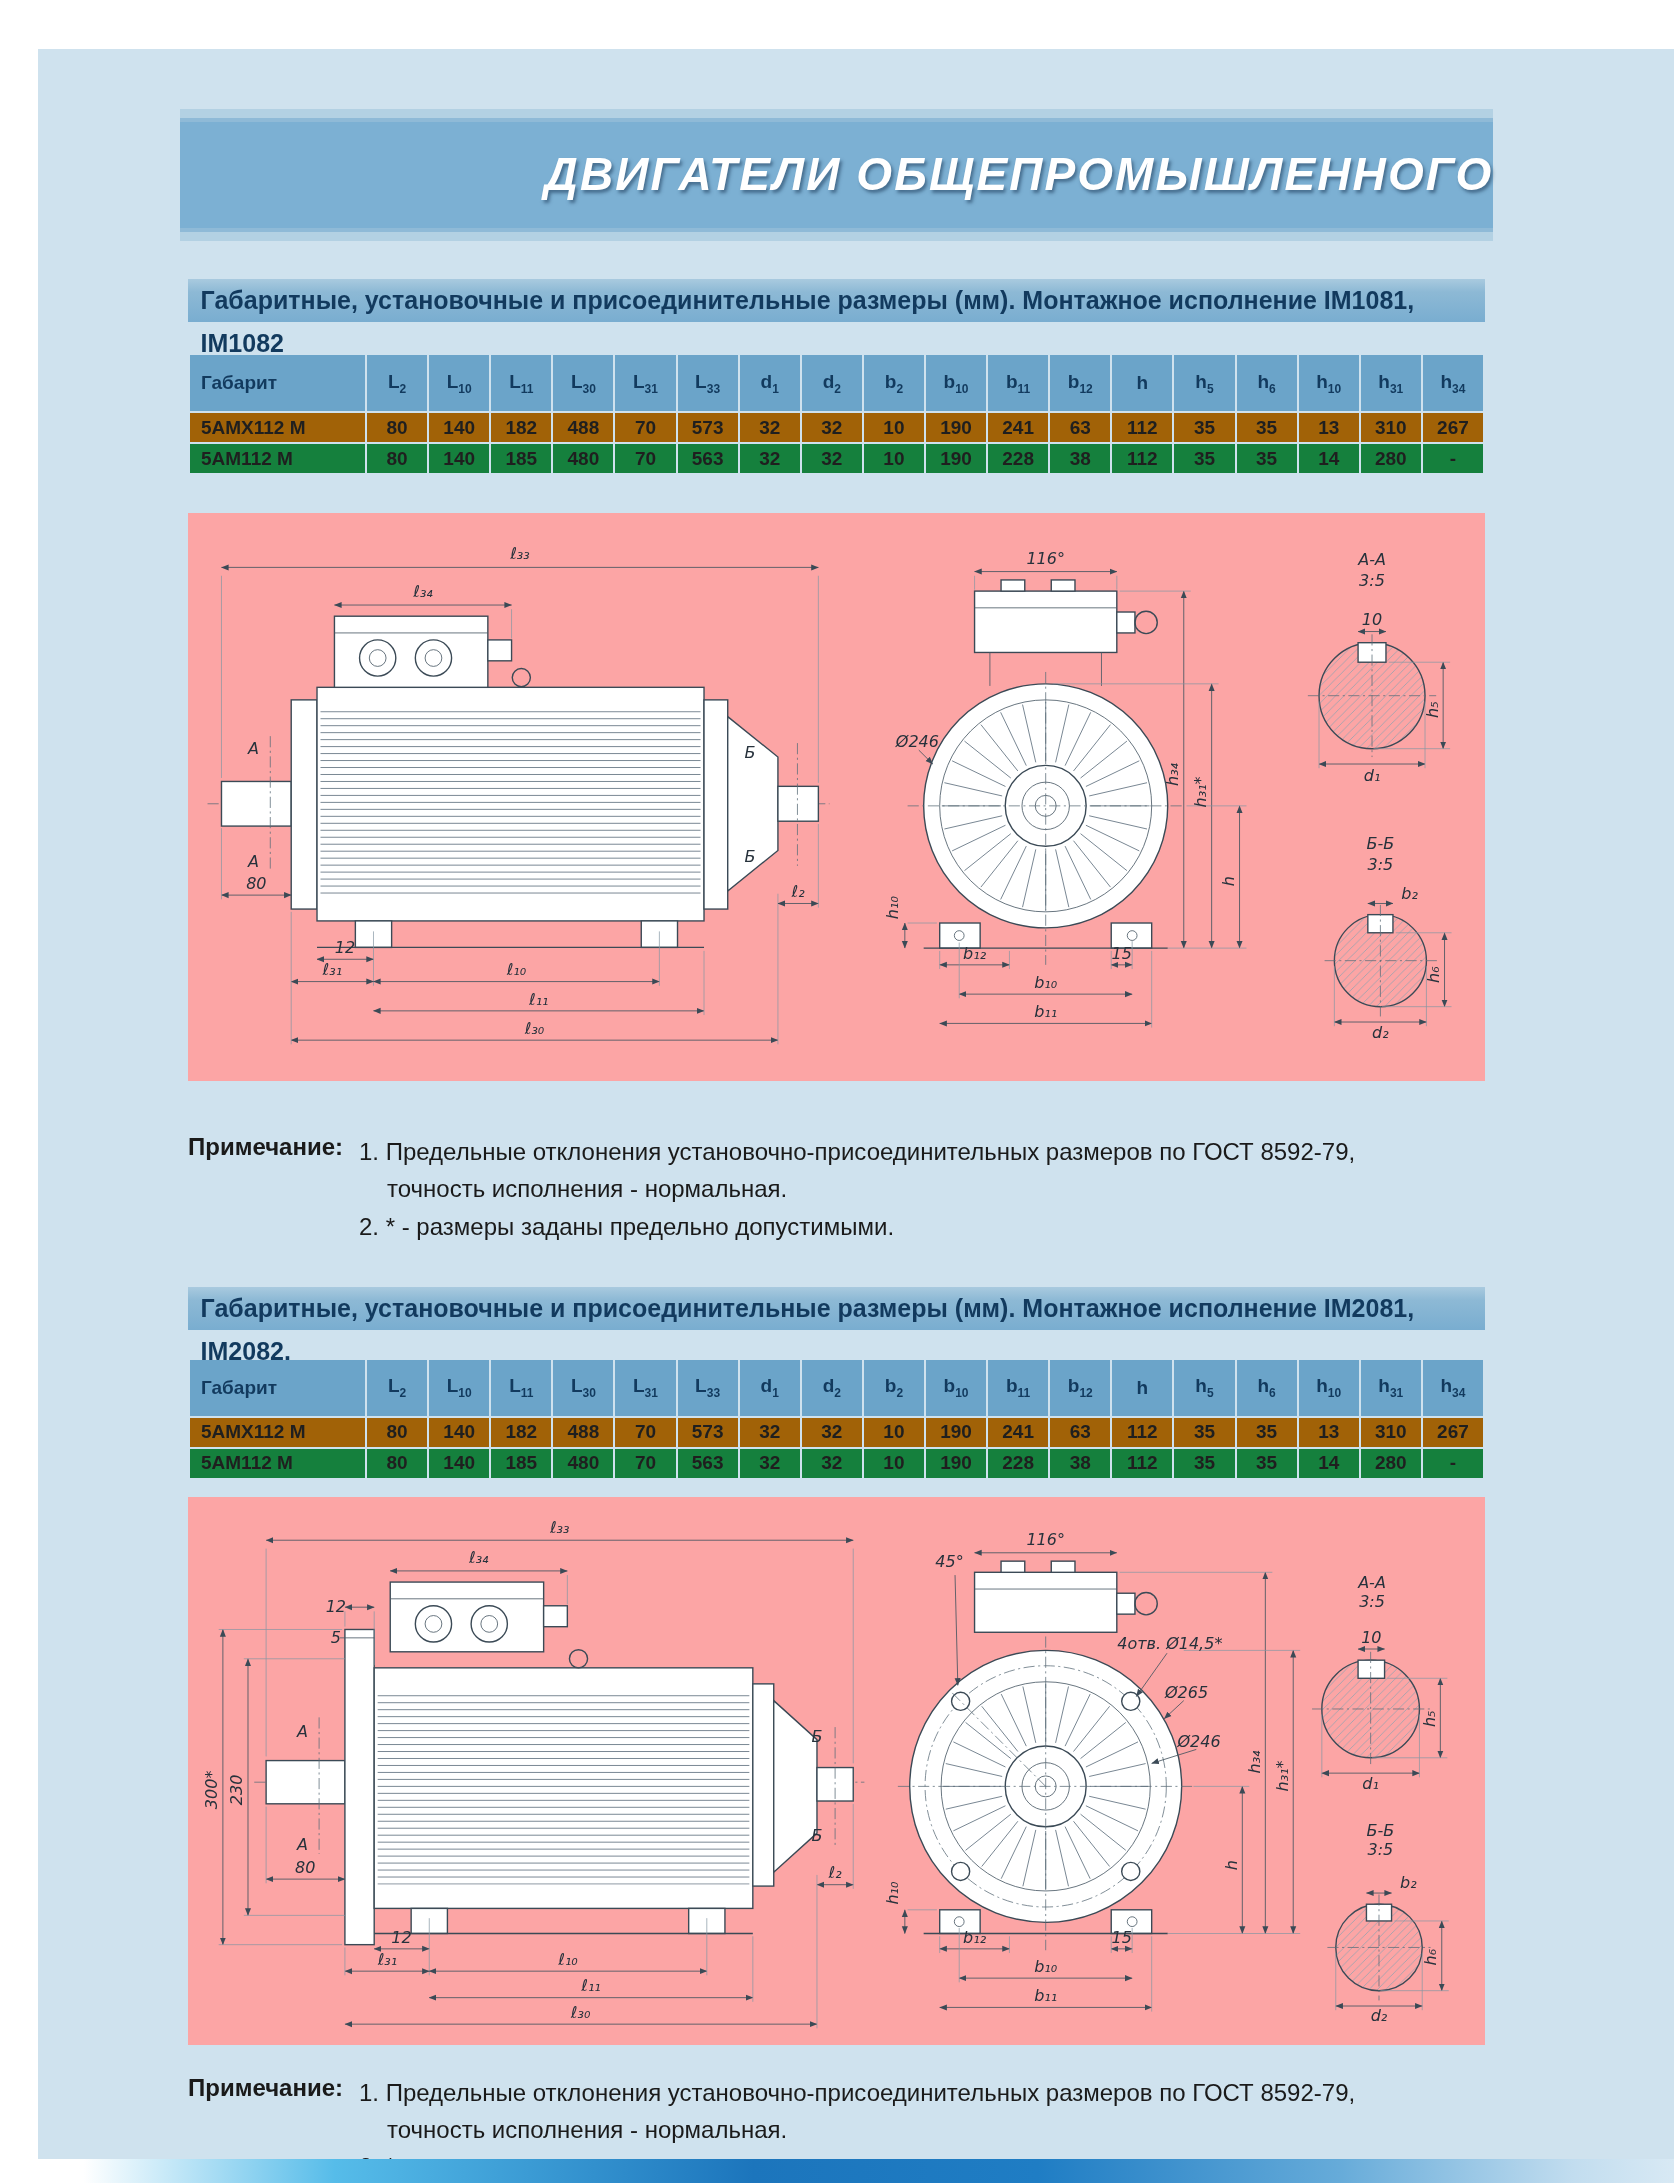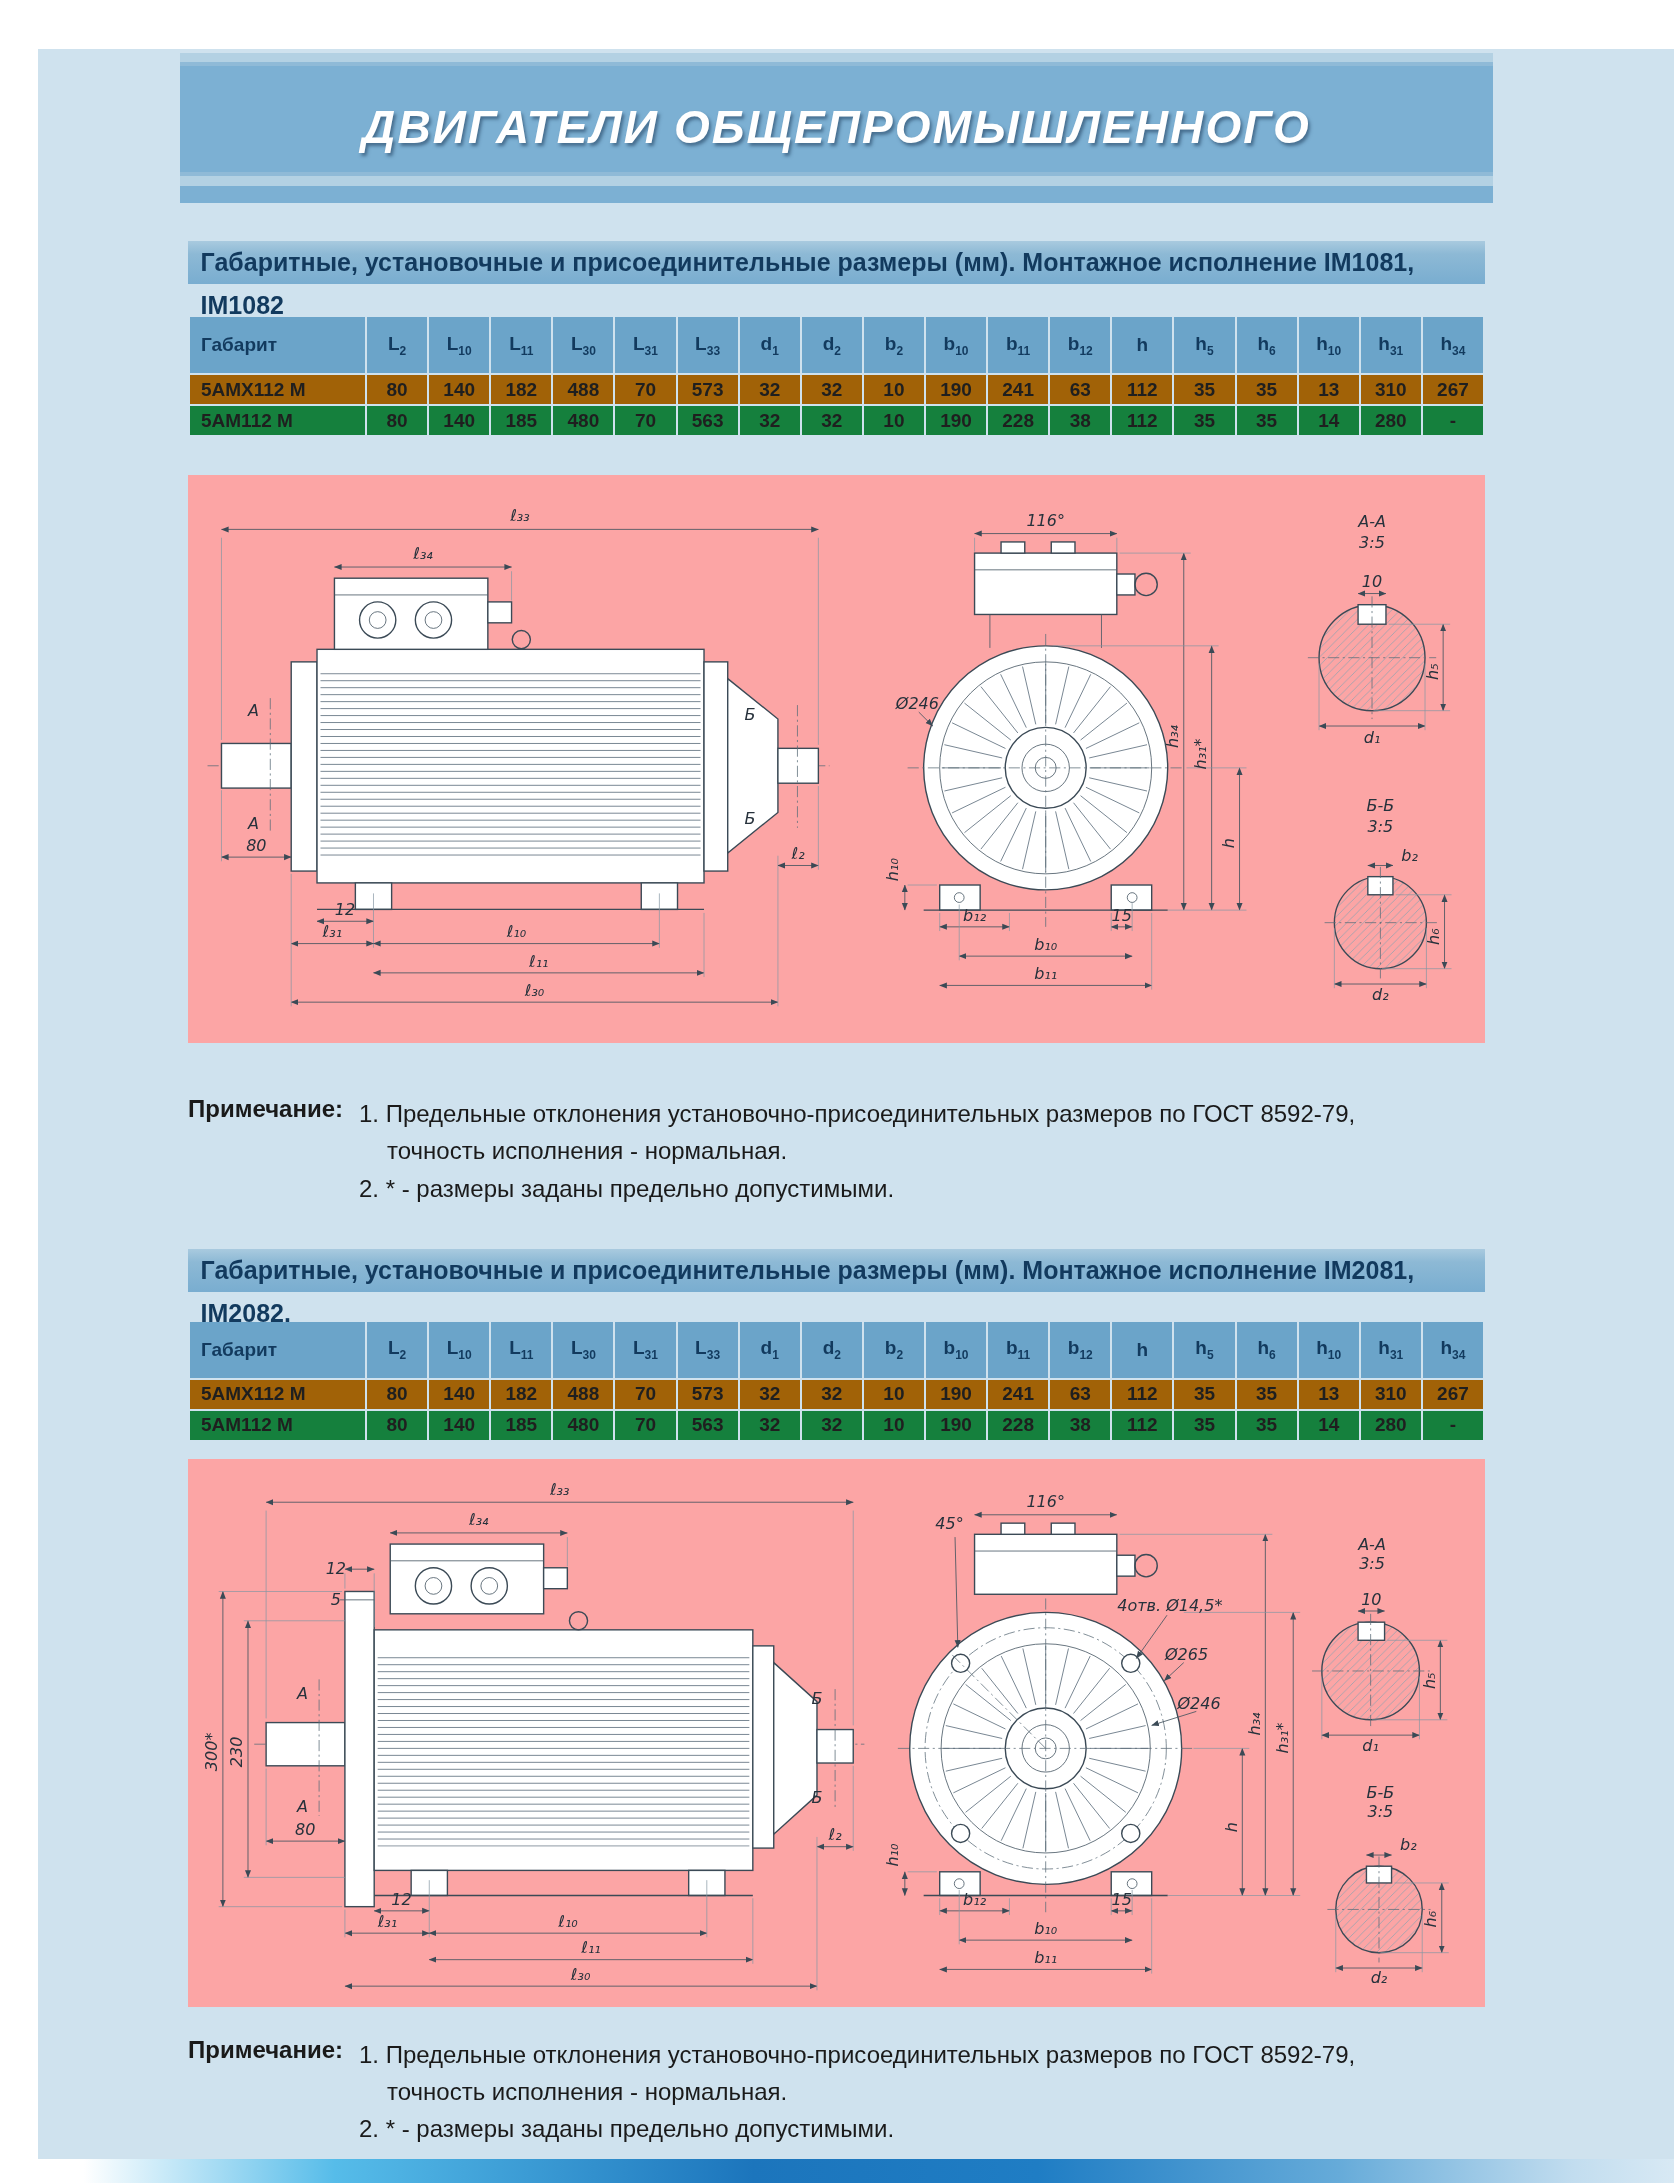--- a/index.html
+++ b/index.html
@@ -3,21 +3,21 @@
 <meta charset="utf-8">
 <style>
   html,body{margin:0;padding:0}
   .page{position:relative;width:1674px;height:2183px;background:#ffffff;overflow:hidden;
         font-family:"Liberation Sans",sans-serif}
   .bluebg{position:absolute;left:38px;top:49px;right:0;bottom:0;background:#cfe2ee}
   .bottom-bar{position:absolute;left:0;bottom:0;width:100%;height:24px;z-index:3;
     background:linear-gradient(90deg,#ffffff 0%,#ffffff 5%,#56bce9 20%,#1c75bc 45%,#1f7dc4 62%,#66abd9 80%,#c2ddef 94%,#d8e9f4 100%)}
   .content{position:absolute;left:188px;top:0;width:1297px;z-index:2}
 
-  .banner{margin:53px -8.4px 0;height:150px;display:flex;flex-direction:column;justify-content:center;align-items:center;
+  .banner{margin:109px -8.4px 0;height:132px;display:flex;flex-direction:column;justify-content:center;align-items:flex-end;
     background:linear-gradient(180deg,#b3d1e3 0 9px,#8fbad7 9px 13.3px,#7cb0d3 13.3px 119px,#8fbad7 119px 123px,#b3d1e3 123px 133px,#7cb0d3 133px 100%)}
   .banner .line{font-size:46px;font-weight:bold;font-style:italic;color:#fff;letter-spacing:2.1px;line-height:1.3;
     white-space:nowrap;text-shadow:2.1px 2.8px 3.5px rgba(25,55,85,.55)}
 
   .secbar{margin-top:38px;height:43px;line-height:43px;padding-left:12.6px;font-size:25px;font-weight:bold;color:#123a5e;
     background:linear-gradient(180deg,#a9cadf 0,#8db9d5 30%,#79add0 100%)}
   .secbar.mt60{margin-top:42px}
 
   table.dims{width:100%;border-collapse:separate;border-spacing:2.1px;table-layout:fixed;margin-top:31px}
   table.dims.mt40{margin-top:28px}

